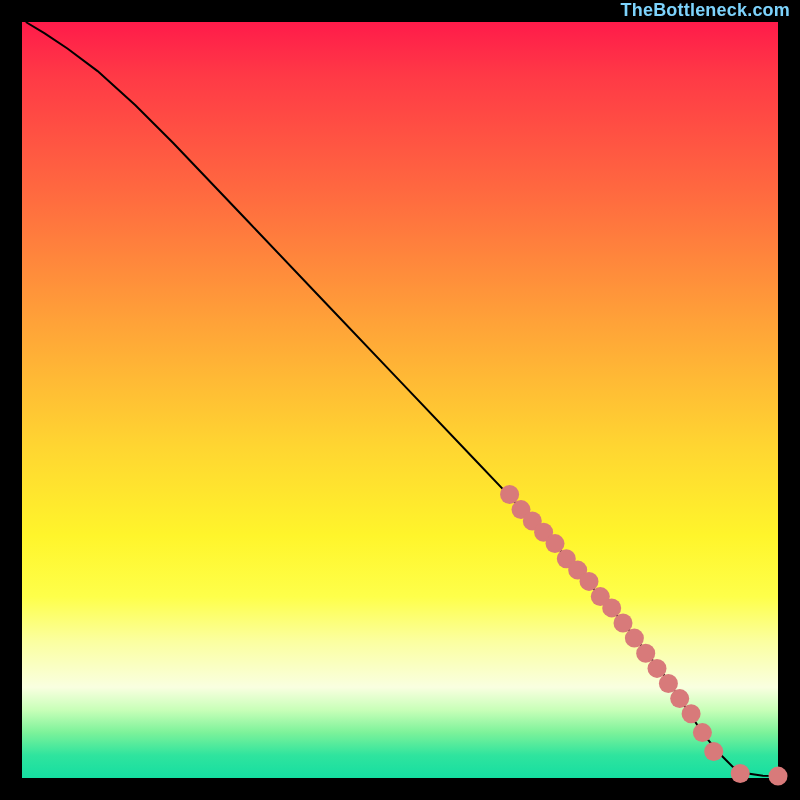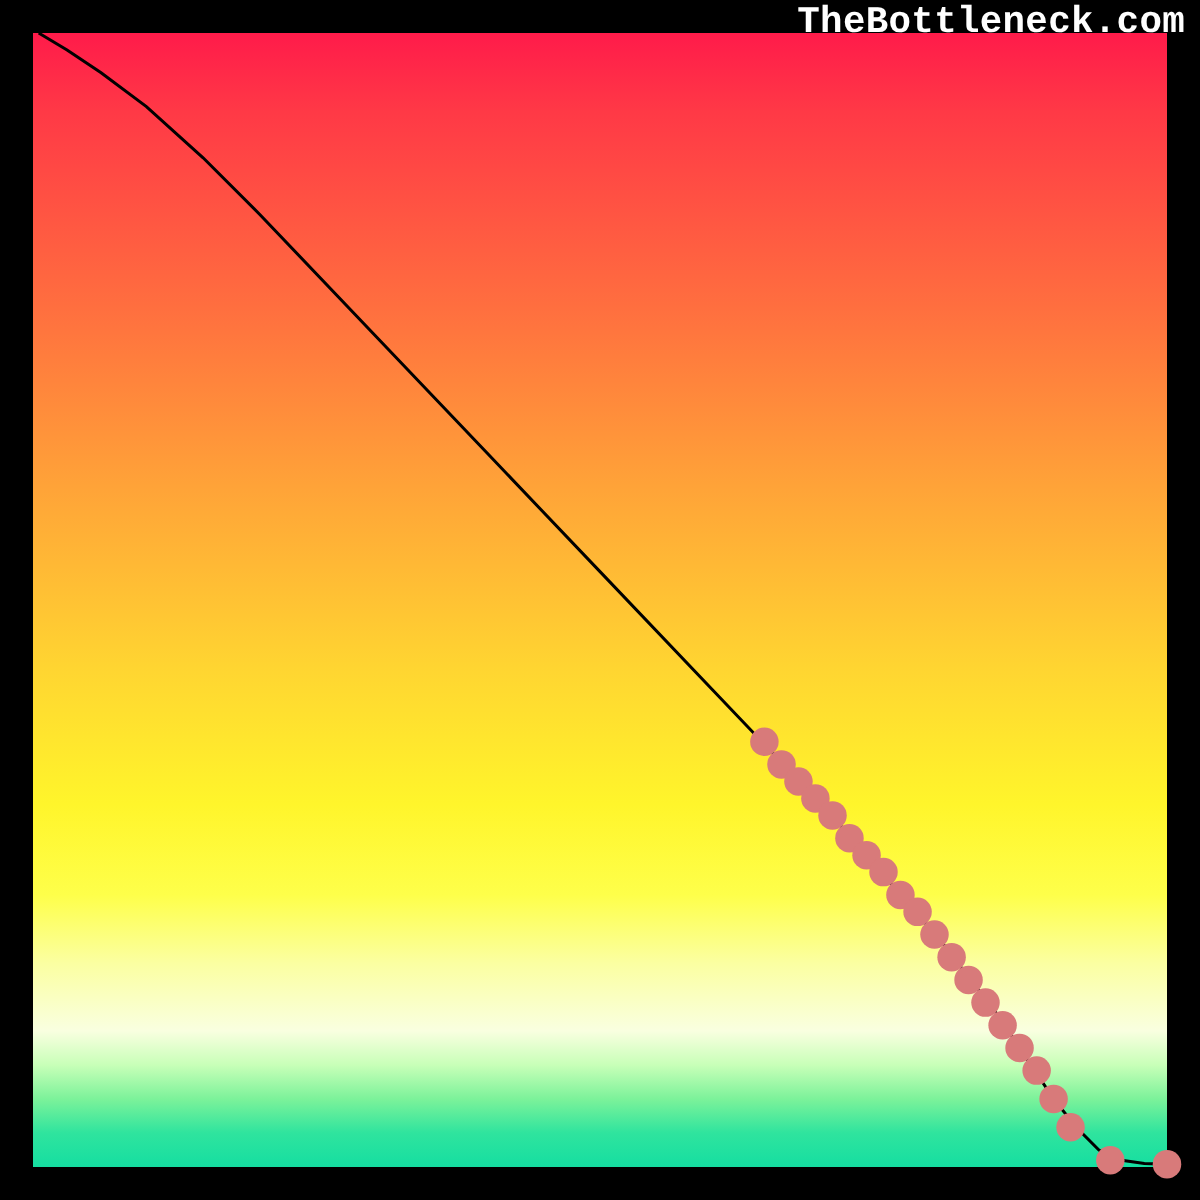--- a/index.html
+++ b/index.html
@@ -43,24 +43,24 @@
     left: 22px;
     top: 22px;
     width: 756px;
     height: 756px;
     overflow: visible;
   }
   .watermark {
     position: absolute;
     top: 0;
     right: 10px;
-    font-family: Liberation Mono, monospace;
-    font-size: 25px;
+    font-family: Liberation Sans, sans-serif;
+    font-size: 18px;
     font-weight: 600;
-    color: #ffffff;
+    color: #7dd3fc;
     letter-spacing: 0.2px;
     user-select: none;
   }
 </style>
 </head>
 <body>
 
 <div class="stage">
   <div class="plot"></div>
 

